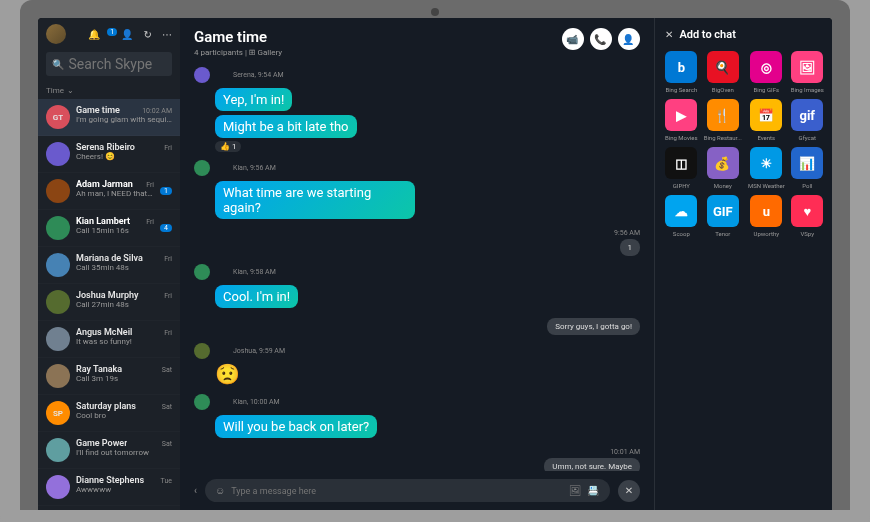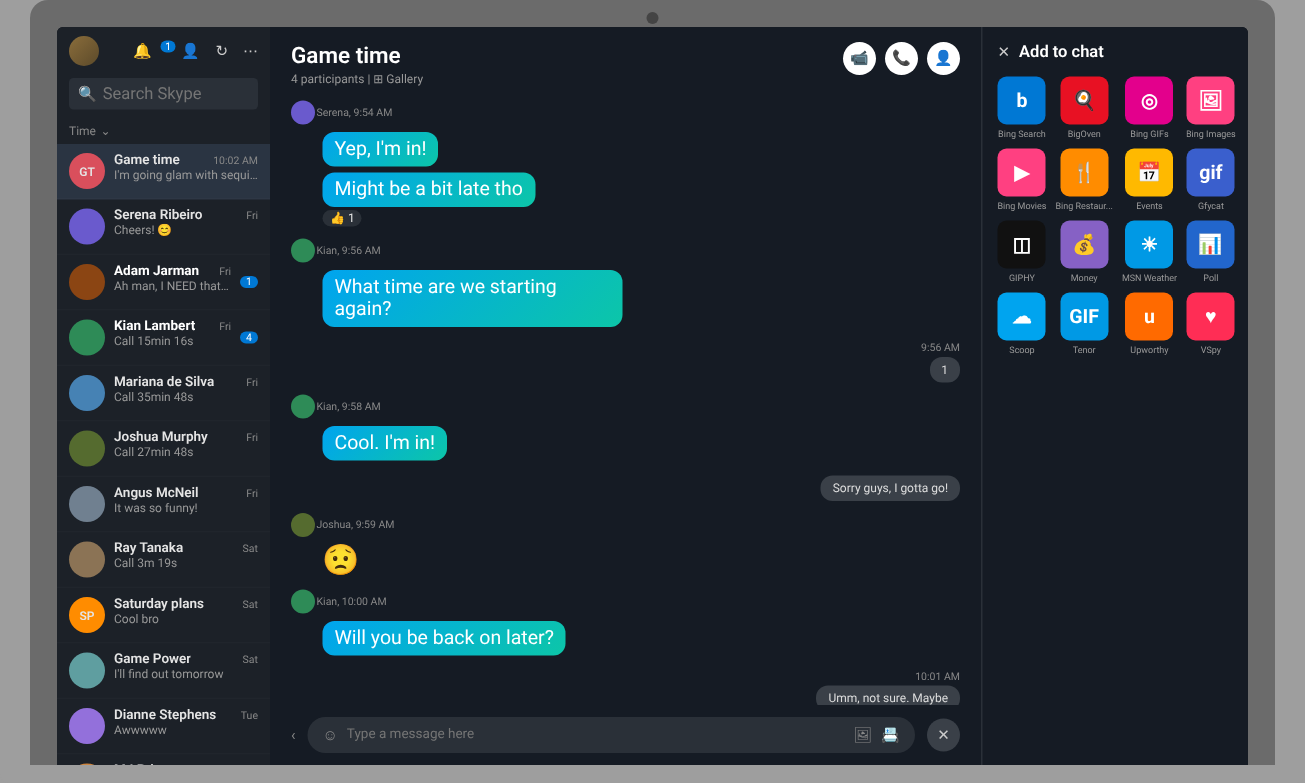--- a/index.html
+++ b/index.html
@@ -8,41 +8,41 @@
 .camera{position:absolute;top:8px;left:50%;transform:translateX(-50%);width:8px;height:8px;border-radius:50%;background:#444}
 .screen{background:#0f1419;height:100%;border-radius:4px 4px 0 0;display:flex;color:#e5e5e5;font-size:10px;overflow:hidden}
 .base{position:absolute;bottom:0;left:0;right:0;height:12px;background:#9e9e9e;border-radius:0 0 6px 6px}
 .sidebar{width:142px;background:#1c2128;display:flex;flex-direction:column;flex-shrink:0}
 .sb-top{display:flex;align-items:center;padding:6px 8px;gap:6px}
 .avatar{width:20px;height:20px;border-radius:50%;background:linear-gradient(135deg,#8a6d3b,#5c4a2a);flex-shrink:0}
 .top-icons{margin-left:auto;display:flex;gap:10px;color:#ccc}
 .top-icons span{cursor:pointer;position:relative}
 .badge{position:absolute;top:-4px;right:-6px;background:#0078d4;color:#fff;font-size:7px;padding:0 3px;border-radius:6px}
 .search{margin:2px 8px 6px;background:#2a3038;border-radius:3px;padding:4px 6px;display:flex;align-items:center;gap:4px;color:#888}
-.search input{background:none;border:none;color:#ccc;font-size:11px;outline:none;flex:1}
+.search input{background:none;border:none;color:#ccc;font-size:14px;outline:none;flex:1}
 .time-hd{padding:4px 8px;font-size:8px;color:#888;display:flex;align-items:center;gap:3px}
 .convs{flex:1;overflow:hidden}
 .conv{padding:6px 8px;display:flex;gap:6px;cursor:pointer;border-bottom:1px solid rgba(255,255,255,.02)}
 .conv.active{background:#2a3442}
 .conv-av{width:24px;height:24px;border-radius:50%;flex-shrink:0;display:flex;align-items:center;justify-content:center;font-size:8px;font-weight:600}
 .conv-body{flex:1;min-width:0}
 .conv-row{display:flex;justify-content:space-between;align-items:baseline}
 .conv-name{font-size:9px;font-weight:600;white-space:nowrap;overflow:hidden;text-overflow:ellipsis}
 .conv-time{font-size:7px;color:#888;flex-shrink:0}
 .conv-preview{font-size:8px;color:#999;white-space:nowrap;overflow:hidden;text-overflow:ellipsis}
 .unread{background:#0078d4;color:#fff;font-size:7px;padding:0 4px;border-radius:6px;align-self:center}
 .main{flex:1;display:flex;flex-direction:column;background:#151b24;min-width:0}
 .chat-hd{padding:10px 14px 6px;display:flex;align-items:flex-start}
 .chat-title{font-size:15px;font-weight:600;color:#fff}
 .chat-sub{font-size:8px;color:#999;margin-top:2px}
 .hd-btns{margin-left:auto;display:flex;gap:6px}
 .circ-btn{width:22px;height:22px;border-radius:50%;background:#fff;color:#222;display:flex;align-items:center;justify-content:center;cursor:pointer;font-size:10px}
 .messages{flex:1;padding:4px 14px;overflow:hidden}
 .msg-grp{margin-bottom:8px}
-.msg-hd{display:flex;align-items:center;gap:1px;margin-bottom:3px}
+.msg-hd{display:flex;align-items:center;gap:23px;margin-bottom:3px}
 .msg-av{width:16px;height:16px;border-radius:50%;flex-shrink:0}
 .msg-meta{font-size:7px;color:#888}
 .bubble{display:inline-block;background:linear-gradient(135deg,#00a4ef,#0cc6a8);color:#fff;padding:4px 8px;border-radius:8px;font-size:13px;margin:2px 0 2px 21px;max-width:200px}
 .reaction{display:inline-flex;align-items:center;gap:2px;background:#2a3038;border-radius:8px;padding:1px 5px;font-size:8px;margin-left:21px}
 .right-msg{text-align:right;margin-bottom:8px}
 .right-time{font-size:7px;color:#888;margin-bottom:2px}
 .bubble-dark{display:inline-block;background:#3a4048;color:#ddd;padding:4px 8px;border-radius:8px;font-size:8px}
 .emoji-big{font-size:20px;margin-left:21px}
 .composer{padding:8px 14px;display:flex;align-items:center;gap:8px}
 .back{color:#888;cursor:pointer}

